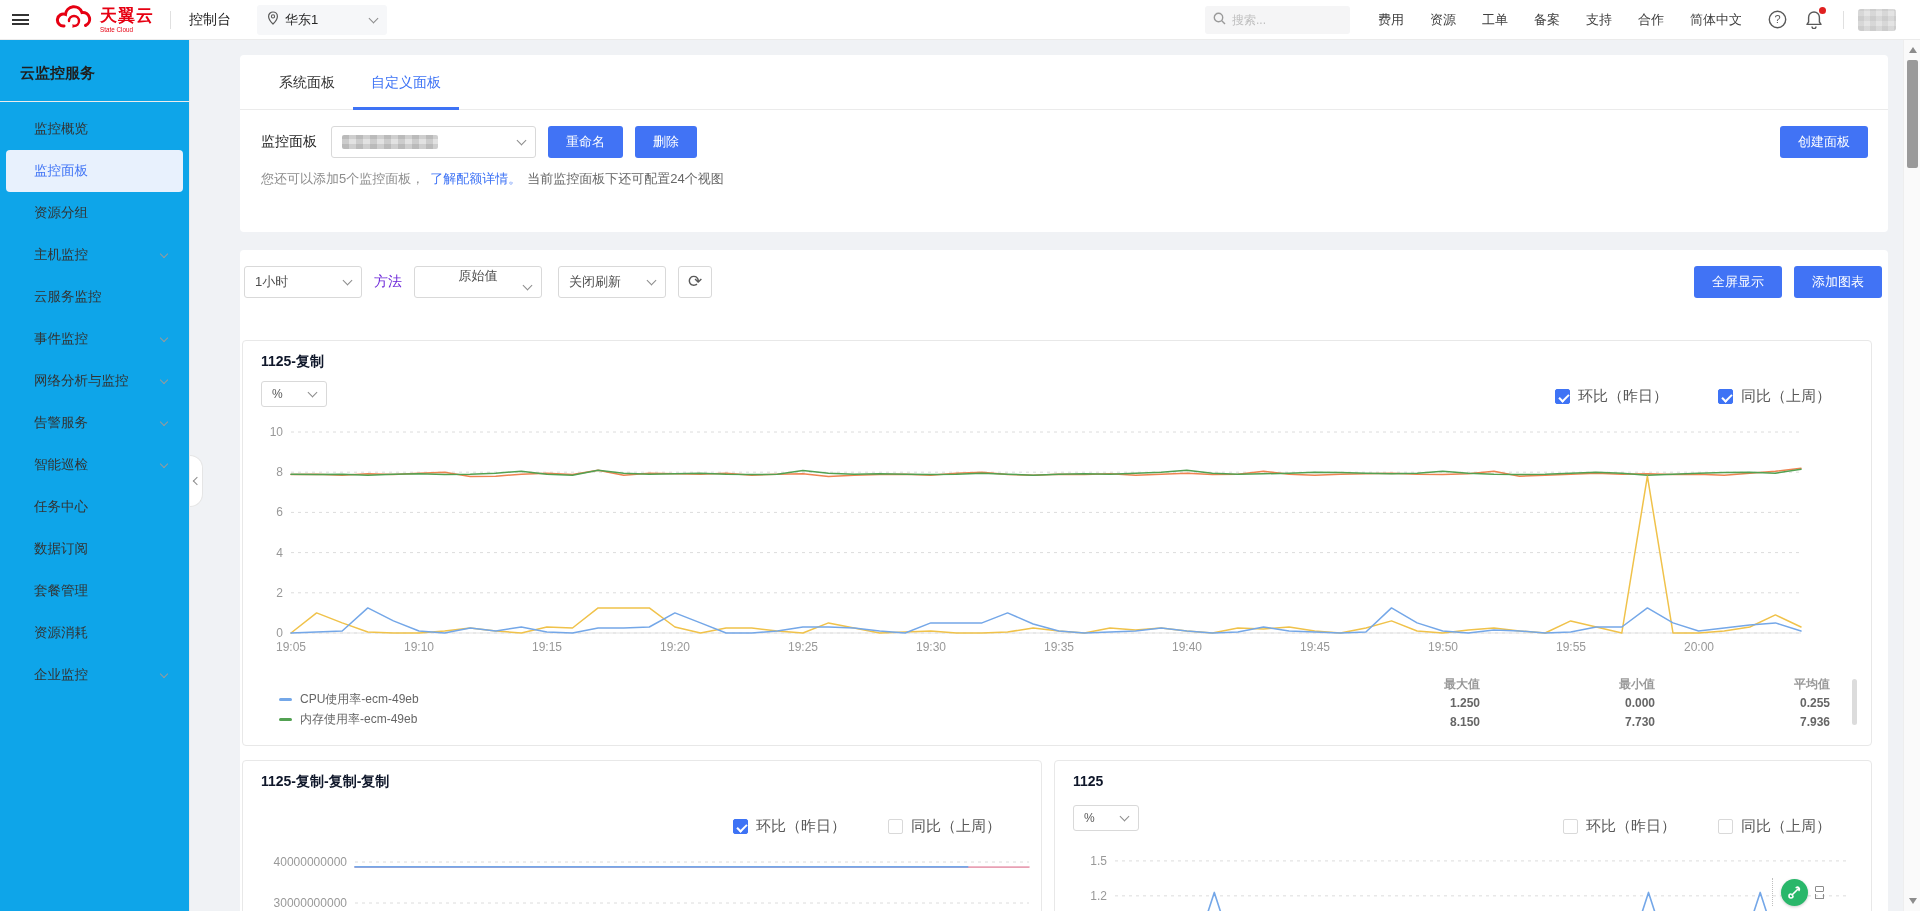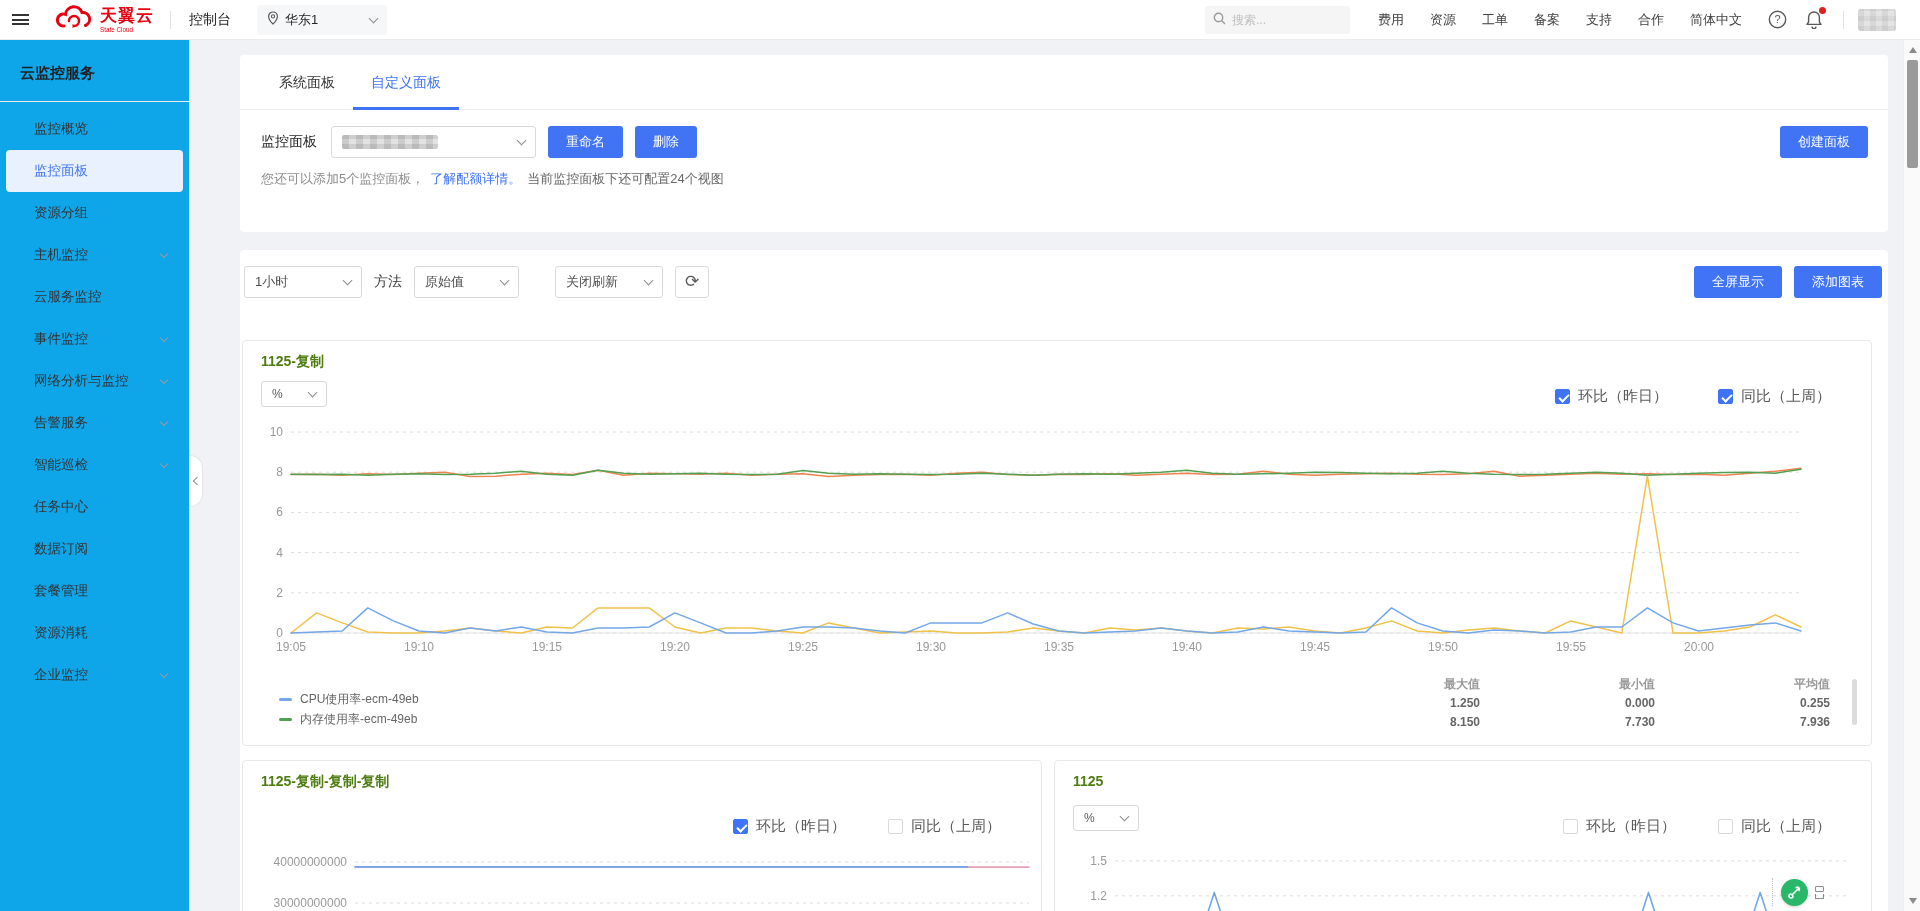--- a/index.html
+++ b/index.html
@@ -78,29 +78,29 @@
     font-size:13px; cursor:pointer; font-family:inherit; }
   .btn.ml { margin-left:12px; }
   .spacer { flex:1; }
   .hint-row { padding:12px 20px 0 21px; font-size:13px; color:#8c8c8c; }
   .hint-link { color:#3e73f5; cursor:pointer; margin:0 6px 0 6px; }
   .hint-suffix { color:#666; }
 
   .card2 { margin-top:18px; height:700px; position:relative; }
   .toolbar { display:flex; align-items:center; padding:16px 6px 0 2px; margin-left:2px; }
   .sel-time { width:118px; margin-left:0; }
-  .toolbar .m-label { font-size:14px; color:#404040; margin:0 12px; }
-  .sel-method { width:105px; }
-  .sel-refresh { width:108px; margin-left:36px;text-align:center; }
+  .toolbar .m-label { font-size:14px; color:#6d28d9; margin:0 12px; }
+  .sel-method { width:128px;flex-direction:column; }
+  .sel-refresh { width:108px; margin-left:16px;text-align:center; }
   .refresh-btn { width:34px; height:32px; border:1px solid #d9d9d9; border-radius:3px; background:#fff;
     margin-left:12px; color:#595959; font-size:17px; line-height:30px; text-align:center; cursor:pointer; }
 
   .chart-panel { border:1px solid #e8e8e8; border-radius:4px; position:relative; background:#fff; }
   .panel0 { margin:42px 16px 0 2px; height:406px; }
-  .chart-title { position:absolute; left:18px; top:12px; font-size:14px; font-weight:bold; color:#4d7c0f; }
+  .chart-title { position:absolute; left:18px; top:12px; font-size:14px; font-weight:bold; color:#0f172a; }
   .unit-select { position:absolute; left:18px; top:40px; width:66px; height:26px; font-size:12px; color:#595959; }
   .cbx-row { position:absolute; display:flex; align-items:center; }
   .p0-cbx { top:46px; right:40px; }
   .cbx { display:flex; align-items:center; margin-left:50px; cursor:pointer; font-size:15px; color:#595959; }
   .cbx .box { width:15px; height:15px; border:1px solid #d9d9d9; border-radius:2px; background:#fff;
     margin-right:8px; position:relative; }
   .cbx.checked .box { background:#3e73f5; border-color:#3e73f5; }
   .cbx.checked .box:after { content:""; position:absolute; left:4.5px; top:1.5px; width:4px; height:8px;
     border-right:2px solid #fff; border-bottom:2px solid #fff; transform:rotate(45deg); }
   .chart-svg { position:absolute; left:0; top:0; pointer-events:none; }

